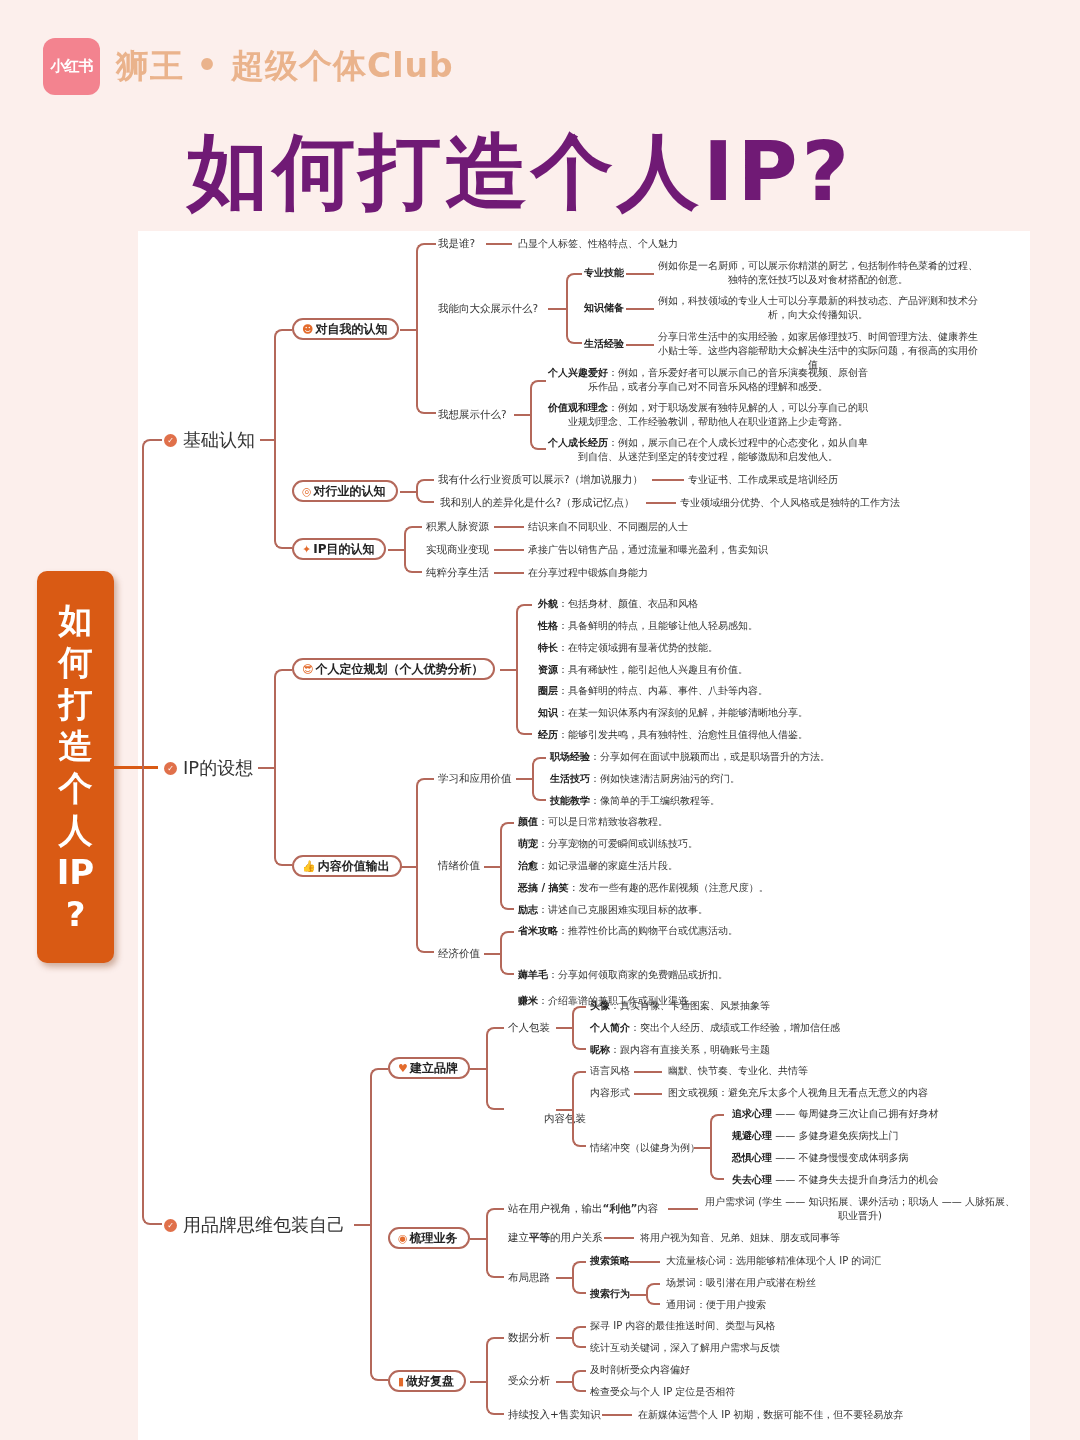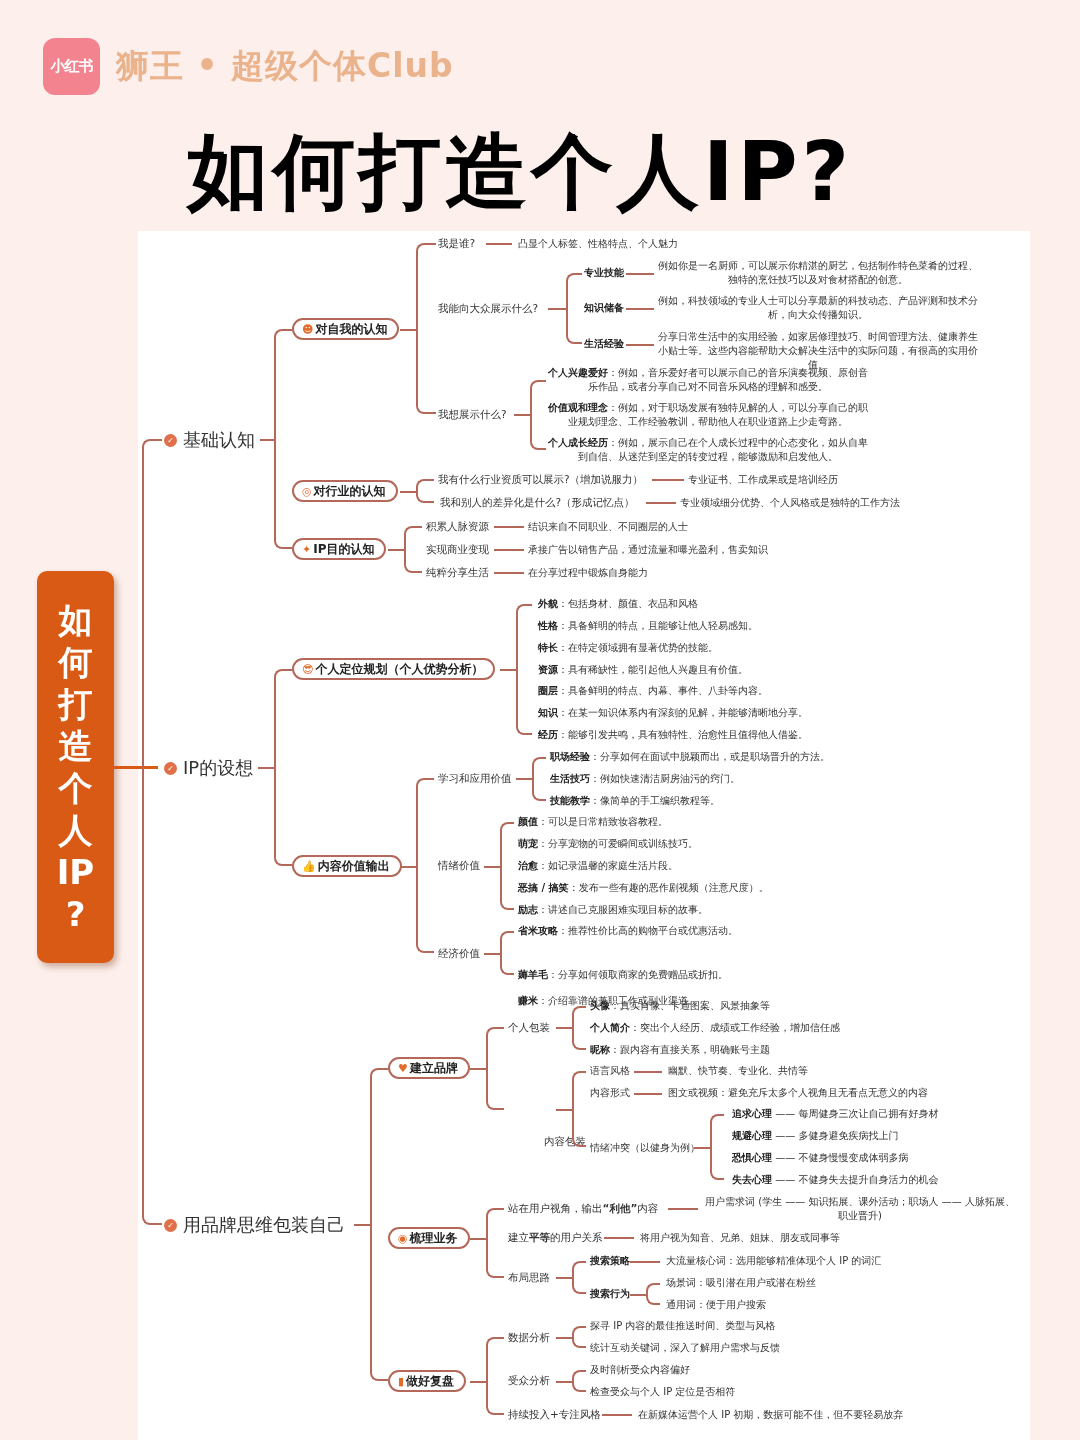--- a/index.html
+++ b/index.html
@@ -1,20 +1,20 @@
 <!DOCTYPE html>
 <html><head>
 <meta charset="utf-8">
 <style>
   * { box-sizing: border-box; margin: 0; padding: 0; }
   html, body { width: 1080px; height: 1440px; overflow: hidden; }
   body { background: #fcefec; font-family: "DejaVu Sans", "Liberation Sans", sans-serif; position: relative; color: #333; }
   .logo { position: absolute; left: 43px; top: 38px; width: 57px; height: 57px; border-radius: 12px; background: #f3838f; color: #fff; font-size: 15px; font-weight: bold; display: flex; align-items: center; justify-content: center; letter-spacing: -1px; }
   .brand { position: absolute; left: 116px; top: 44px; font-size: 33px; font-weight: bold; color: #eab38c; letter-spacing: 1px; }
-  .main-title { position: absolute; left: 0; width: 1040px; top: 118px; text-align: center; font-size: 82px; font-weight: bold; color: #000000; letter-spacing: 4px; }
+  .main-title { position: absolute; left: 0; width: 1040px; top: 118px; text-align: center; font-size: 82px; font-weight: bold; color: #701a75; letter-spacing: 4px; }
   .canvas { position: absolute; left: 138px; top: 231px; width: 892px; height: 1209px; background: #fff; }
   .root { position: absolute; left: 37px; top: 571px; width: 77px; height: 392px; background: #d95a14; border-radius: 10px; box-shadow: 3px 4px 6px rgba(120,50,10,0.35); color: #fff; font-weight: bold; font-size: 34px; display: flex; flex-direction: column; align-items: center; justify-content: center; line-height: 42px; }
   .ln { position: absolute; background: #b4685a; }
   .br { position: absolute; border: 2px solid #b4685a; border-right: none; border-radius: 8px 0 0 8px; }
   .t { position: absolute; white-space: nowrap; font-size: 10px; color: #333; line-height: 14px; }
   .t b { font-weight: bold; color: #222; }
   .t.wrap { white-space: normal; text-align: center; }
   .l1 { position: absolute; font-size: 18px; color: #333; white-space: nowrap; display: flex; align-items: center; gap: 6px; }
   .chk { width: 13px; height: 13px; border-radius: 50%; background: #e0704a; display: inline-flex; align-items: center; justify-content: center; color: #fff; font-size: 8px; }
   .pill { position: absolute; height: 22px; border: 2px solid #b4685a; border-radius: 12px; background: #fff; font-size: 12px; font-weight: bold; color: #222; display: flex; align-items: center; padding: 0 10px 0 8px; white-space: nowrap; gap: 2px; }
@@ -176,21 +176,21 @@
 <div class="ln" style="left:470px;top:1068px;width:16px;height:2px;"></div>
 <div class="br" style="left:486px;top:1027px;width:18px;height:83px;"></div>
 
 <div class="l3" style="left:508px;top:1021px;">个人包装</div>
 <div class="ln" style="left:556px;top:1027px;width:16px;height:2px;"></div>
 <div class="br" style="left:572px;top:1006px;width:14px;height:44px;"></div>
 <div class="t" style="left:590px;top:999px;"><b>头像</b>：<span>真实肖像、卡通图案、风景抽象等</span></div>
 <div class="t" style="left:590px;top:1021px;"><b>个人简介</b>：<span>突出个人经历、成绩或工作经验，增加信任感</span></div>
 <div class="t" style="left:590px;top:1043px;"><b>昵称</b>：<span>跟内容有直接关系，明确账号主题</span></div>
 
-<div class="l3" style="left:508px;top:1135px;padding-left:36px;">内容包装</div>
+<div class="l3" style="left:508px;top:1112px;padding-left:36px;">内容包装</div>
 <div class="ln" style="left:556px;top:1109px;width:16px;height:2px;"></div>
 <div class="br" style="left:572px;top:1071px;width:14px;height:76px;"></div>
 <div class="t" style="left:590px;top:1064px;">语言风格</div>
 <div class="ln" style="left:634px;top:1071px;width:28px;height:2px;"></div>
 <div class="t" style="left:668px;top:1064px;">幽默、快节奏、专业化、共情等</div>
 <div class="t" style="left:590px;top:1086px;">内容形式</div>
 <div class="ln" style="left:634px;top:1093px;width:28px;height:2px;"></div>
 <div class="t" style="left:668px;top:1086px;">图文或视频：避免充斥太多个人视角且无看点无意义的内容</div>
 <div class="t" style="left:590px;top:1141px;">情绪冲突（以健身为例）</div>
 <div class="ln" style="left:694px;top:1147px;width:16px;height:2px;"></div>
@@ -239,15 +239,15 @@
 <div class="br" style="left:572px;top:1326px;width:14px;height:22px;"></div>
 <div class="t" style="left:590px;top:1319px;">探寻 IP 内容的最佳推送时间、类型与风格</div>
 <div class="t" style="left:590px;top:1341px;">统计互动关键词，深入了解用户需求与反馈</div>
 
 <div class="l3" style="left:508px;top:1374px;">受众分析</div>
 <div class="ln" style="left:556px;top:1381px;width:16px;height:2px;"></div>
 <div class="br" style="left:572px;top:1370px;width:14px;height:22px;"></div>
 <div class="t" style="left:590px;top:1363px;">及时剖析受众内容偏好</div>
 <div class="t" style="left:590px;top:1385px;">检查受众与个人 IP 定位是否相符</div>
 
-<div class="l3" style="left:508px;top:1408px;">持续投入+专注风格</div>
+<div class="l3" style="left:508px;top:1408px;">持续投入+售卖知识</div>
 <div class="ln" style="left:602px;top:1414px;width:30px;height:2px;"></div>
 <div class="t" style="left:638px;top:1408px;">在新媒体运营个人 IP 初期，数据可能不佳，但不要轻易放弃</div>
 
 </body></html>

